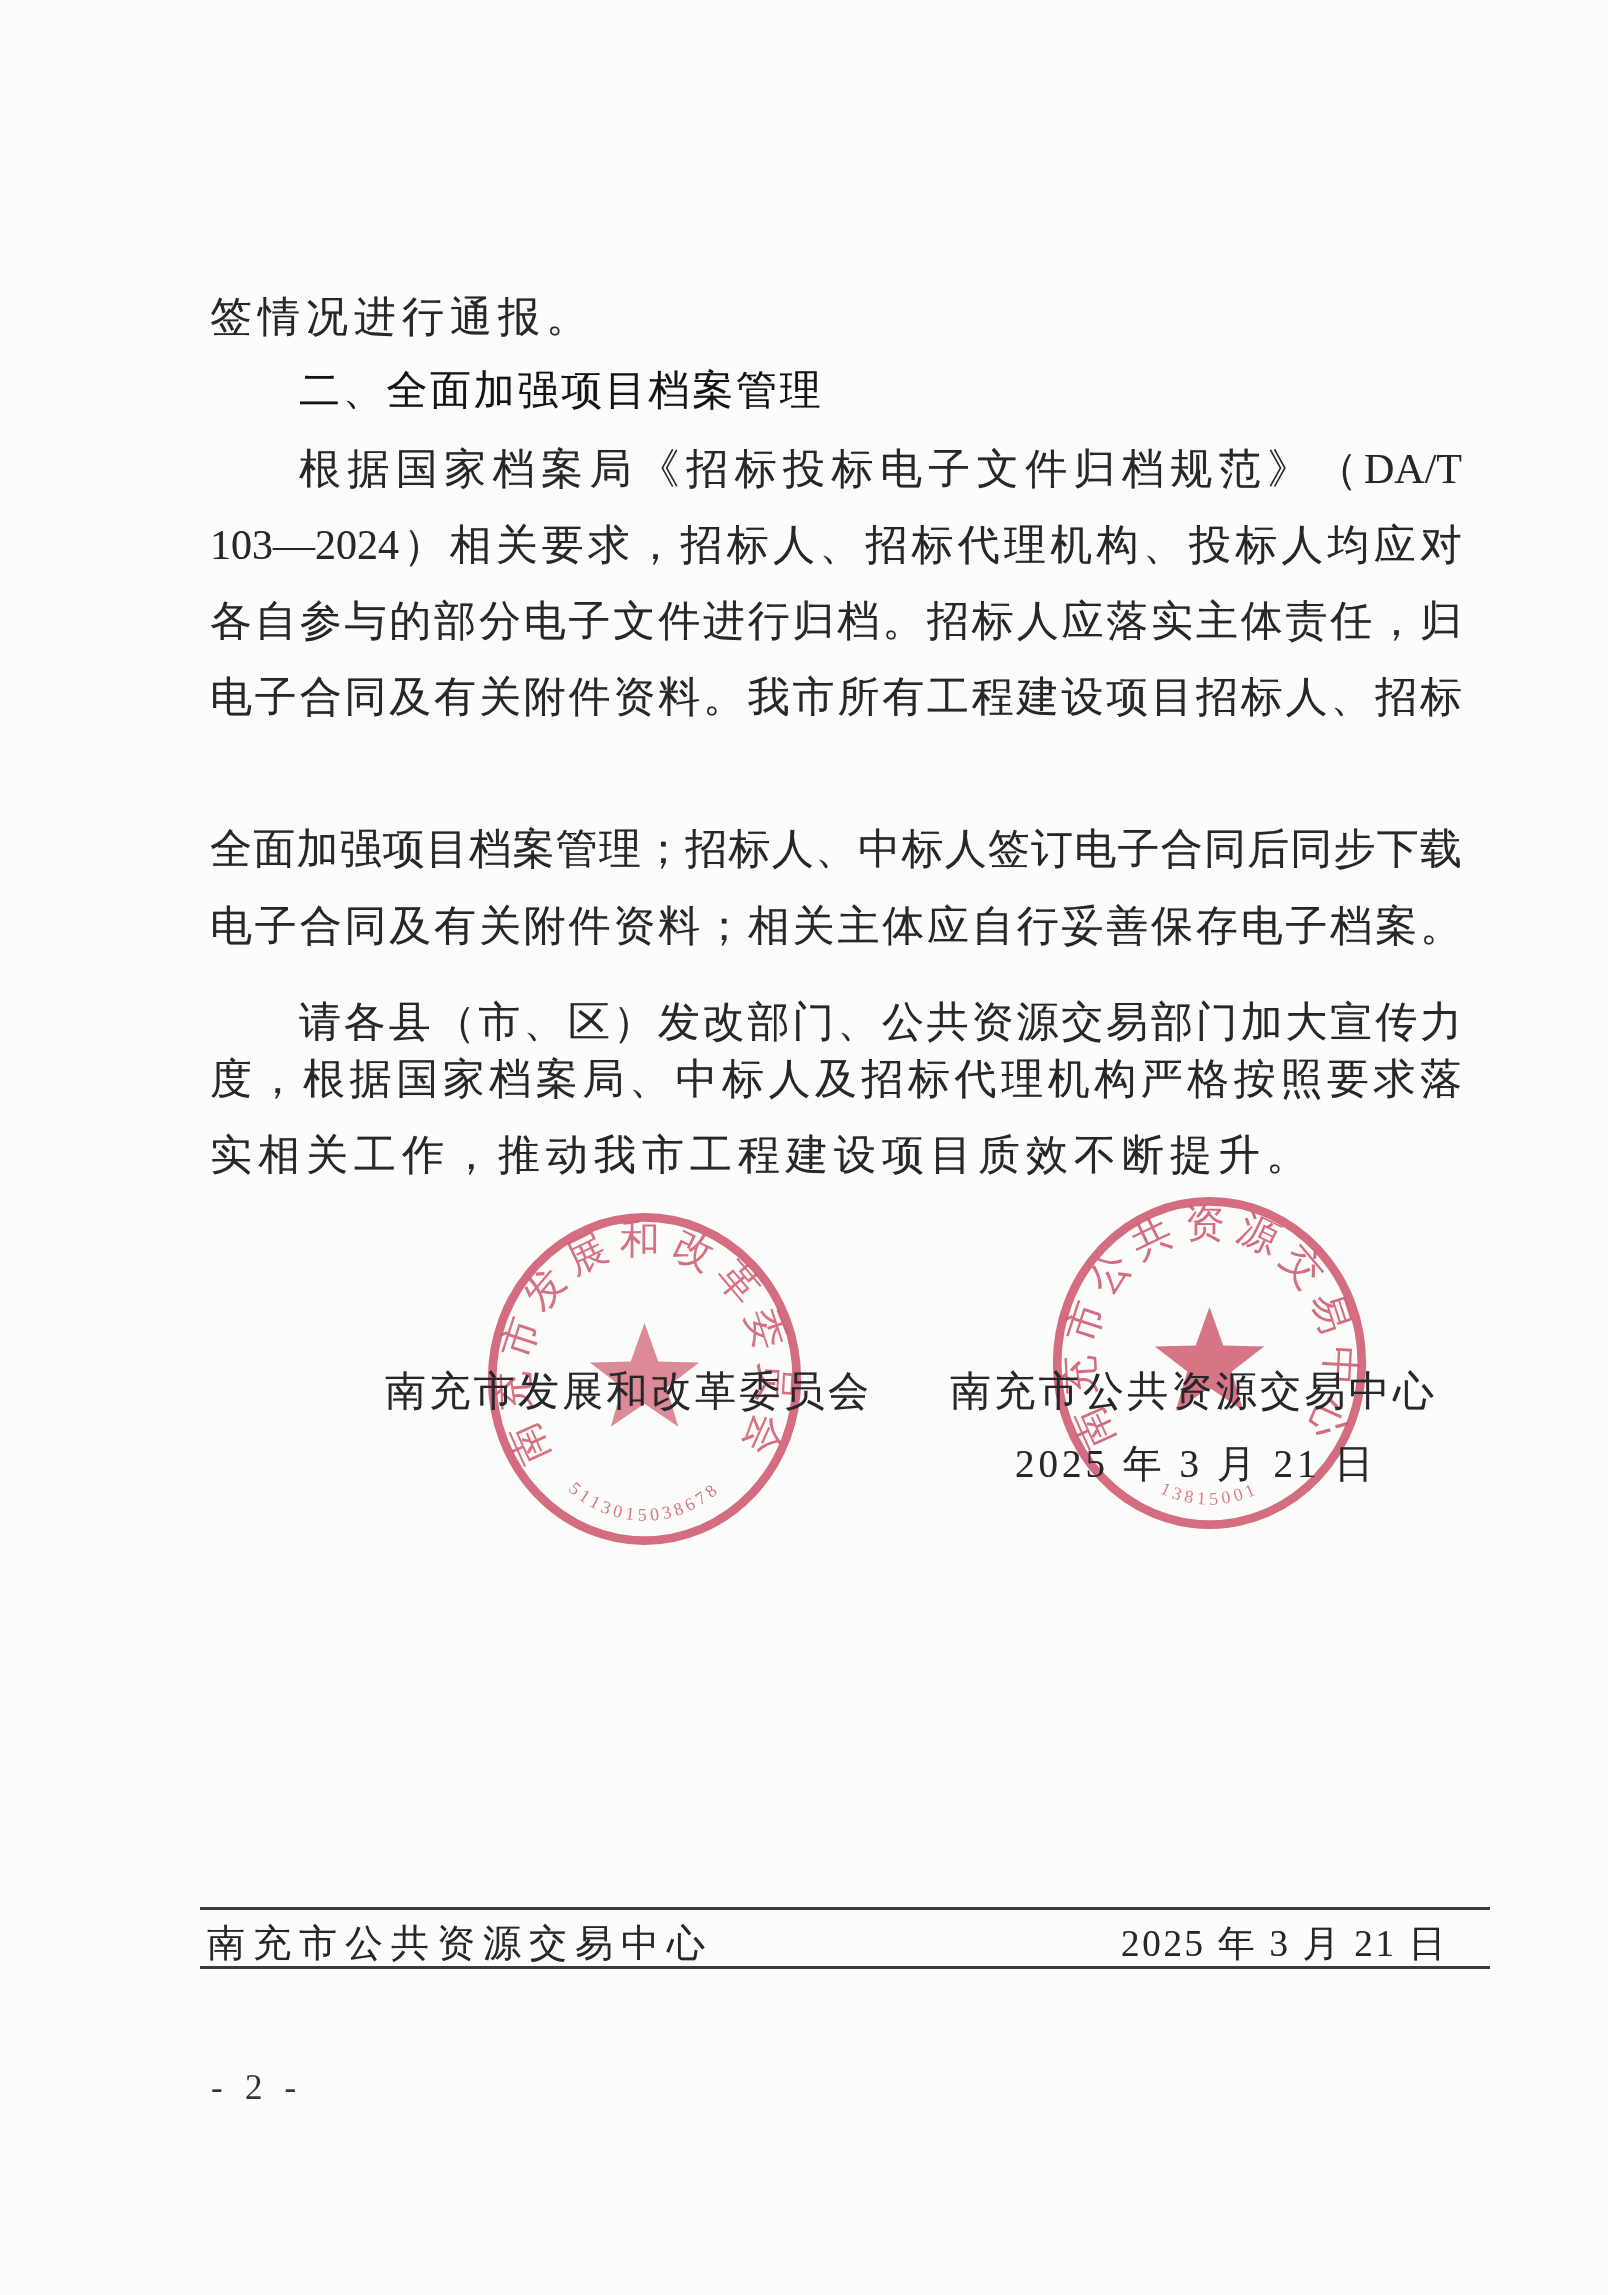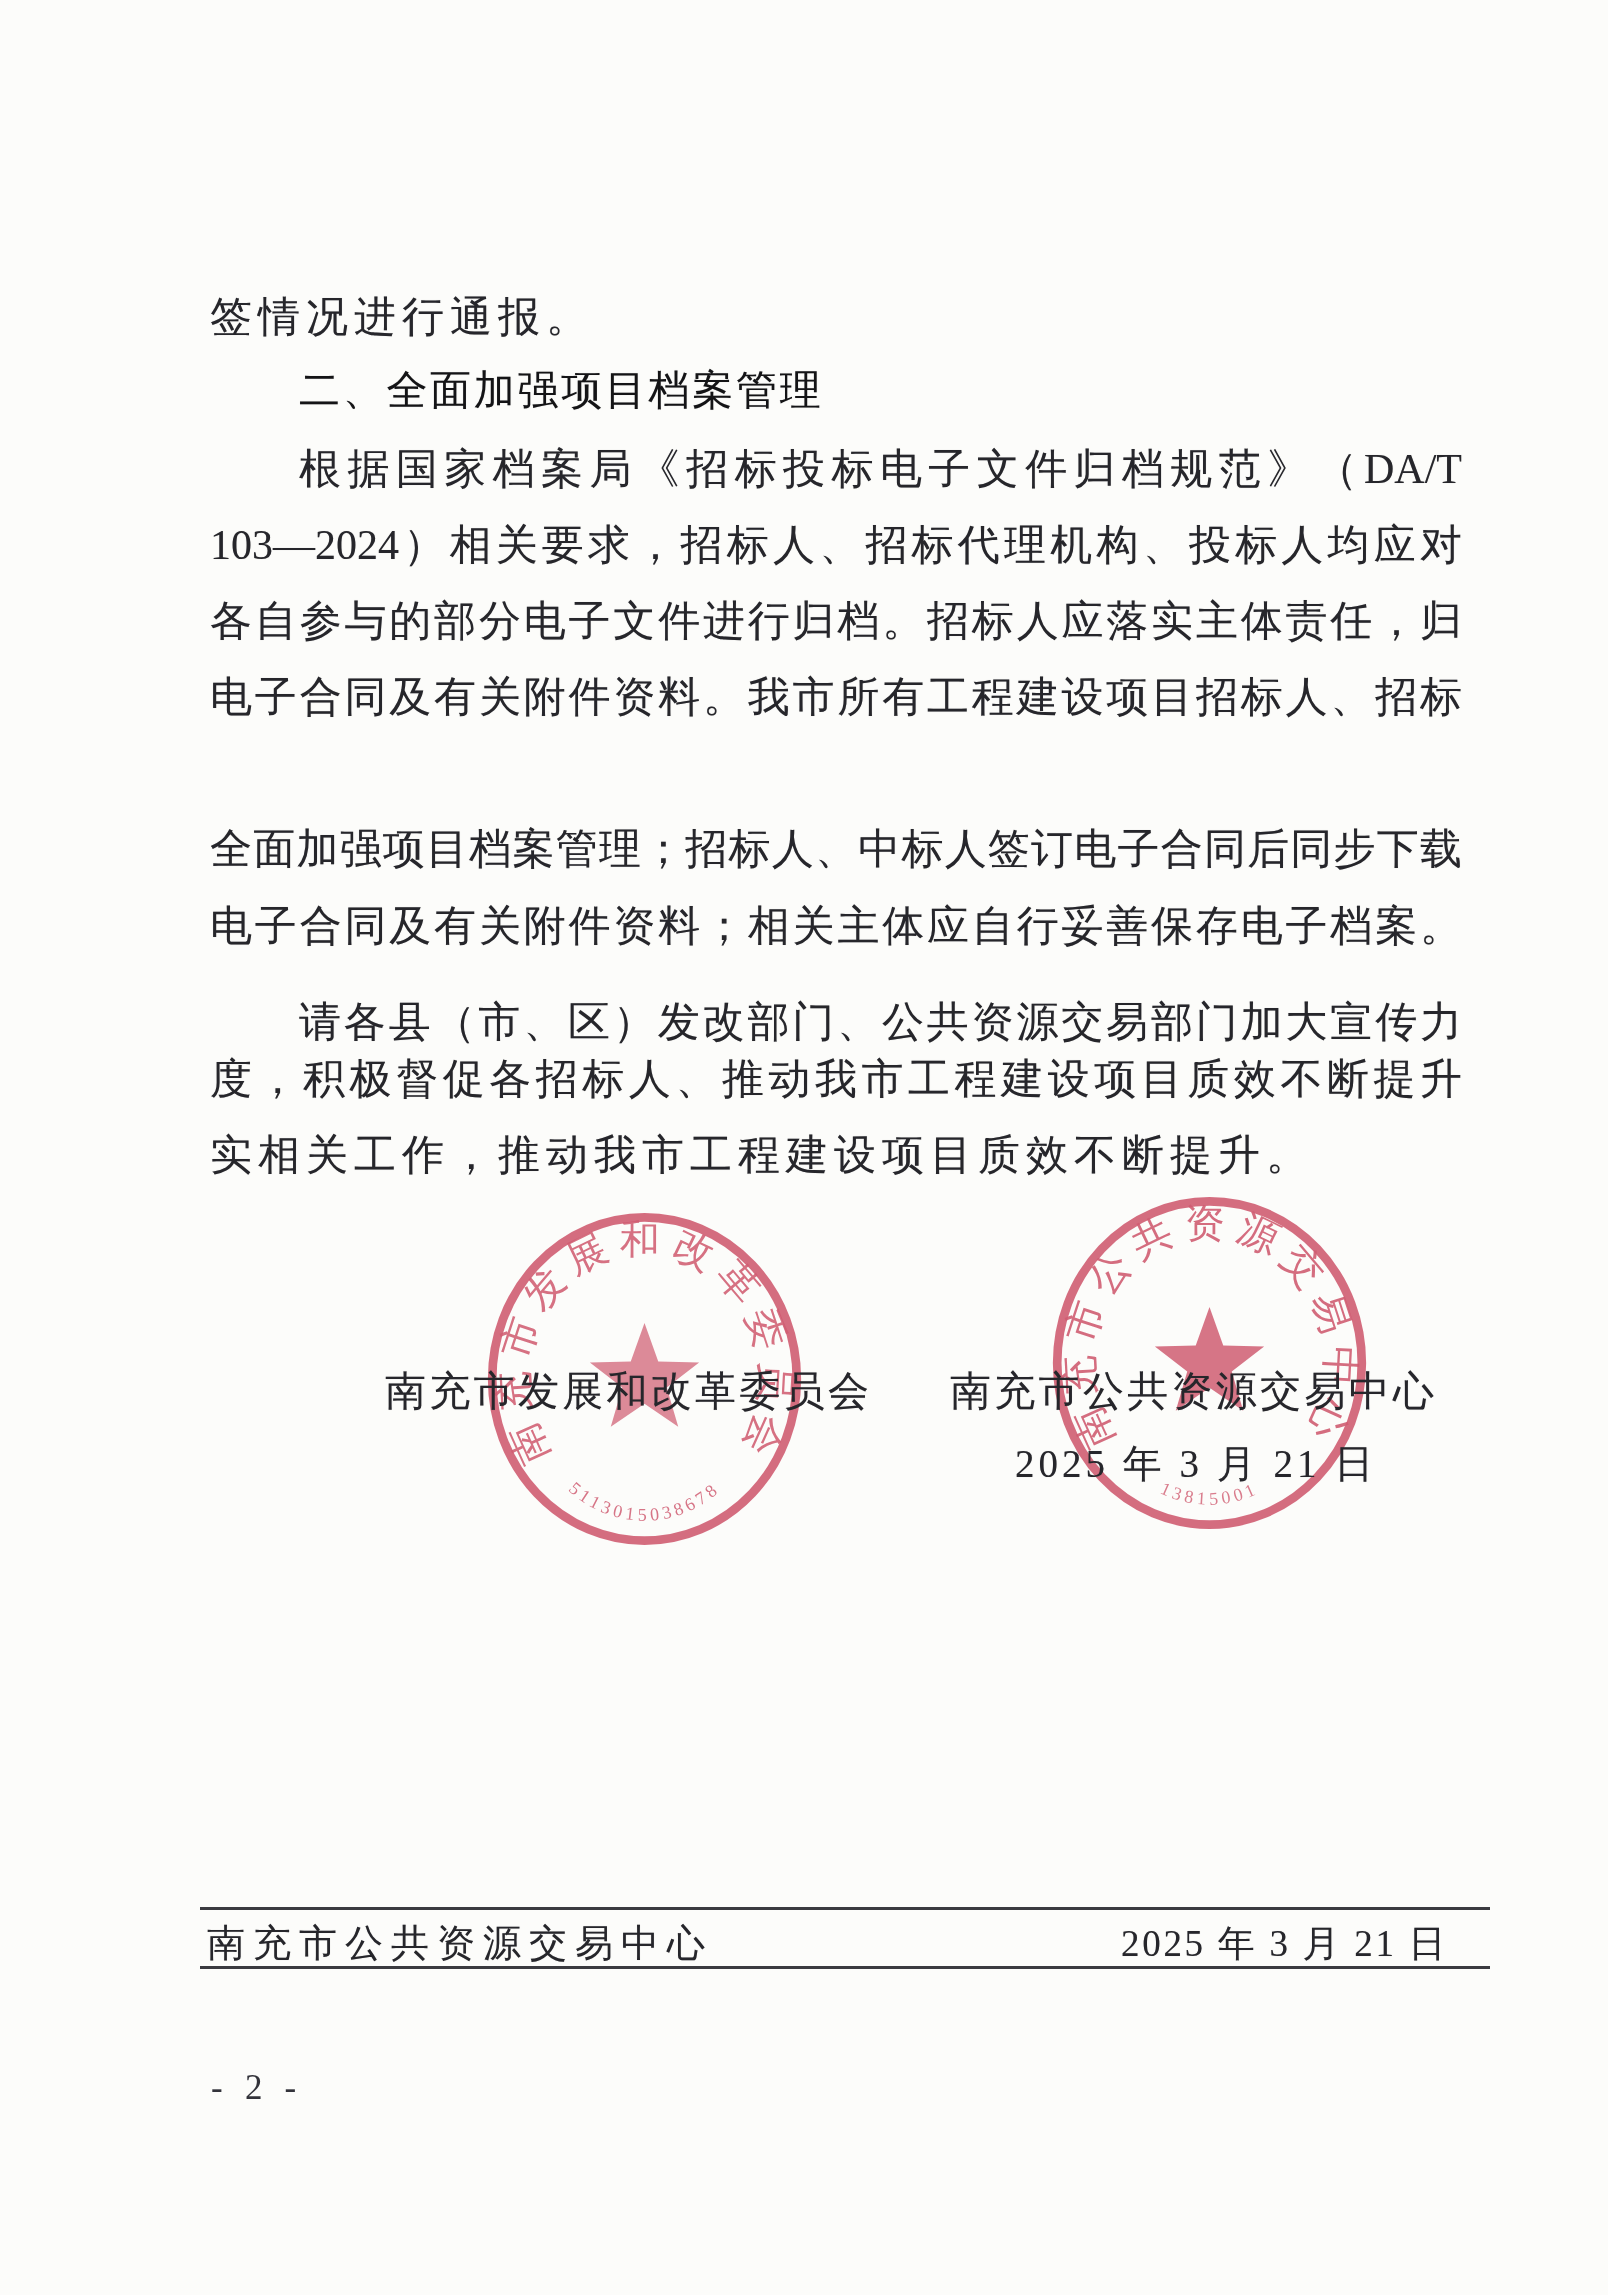--- a/index.html
+++ b/index.html
@@ -94,21 +94,21 @@
 
   <div class="bline plain l0">签情况进行通报。</div>
   <div class="bline l1">二、全面加强项目档案管理</div>
   <div class="bline just l2">根据国家档案局《招标投标电子文件归档规范》（DA/T</div>
   <div class="bline just l3">103—2024）相关要求，招标人、招标代理机构、投标人均应对</div>
   <div class="bline just l4">各自参与的部分电子文件进行归档。招标人应落实主体责任，归</div>
   <div class="bline just l5">电子合同及有关附件资料。我市所有工程建设项目招标人、招标</div>
   <div class="bline just l7">全面加强项目档案管理；招标人、中标人签订电子合同后同步下载</div>
   <div class="bline just l8">电子合同及有关附件资料；相关主体应自行妥善保存电子档案。</div>
   <div class="bline just l9">请各县（市、区）发改部门、公共资源交易部门加大宣传力</div>
-  <div class="bline just l10">度，积极督促各招标人、推动我市工程建设项目质效不断提升</div>
+  <div class="bline just l10">度，根据国家档案局、中标人及招标代理机构严格按照要求落</div>
   <div class="bline plain l11">实相关工作，推动我市工程建设项目质效不断提升。</div>
 
   <div class="sig sig-org1">南充市发展和改革委员会</div>
   <div class="sig sig-org2">南充市公共资源交易中心</div>
   <div class="sig sig-date">2025 年 3 月 21 日</div>
 
   <div class="seal seal-left">
     <svg width="321" height="334" viewBox="0 0 480 500">
       <defs>
         <path id="arcL" d="M 97,358 A 175,188 0 1 1 383,358" fill="none"></path>

